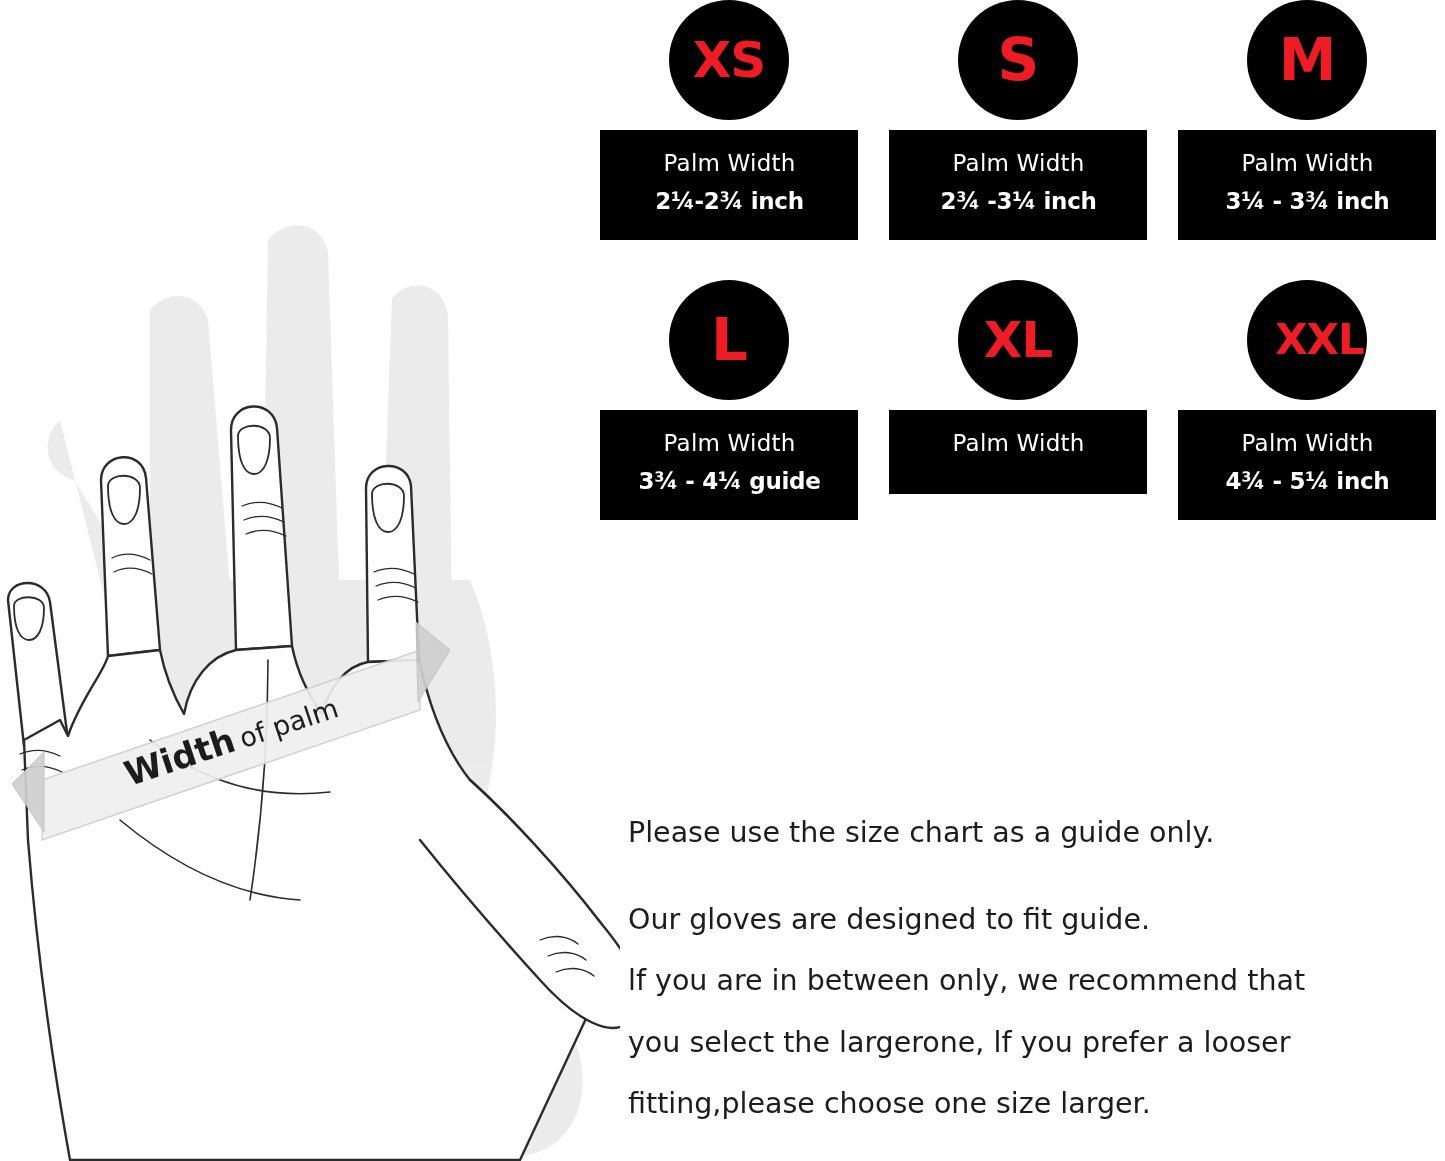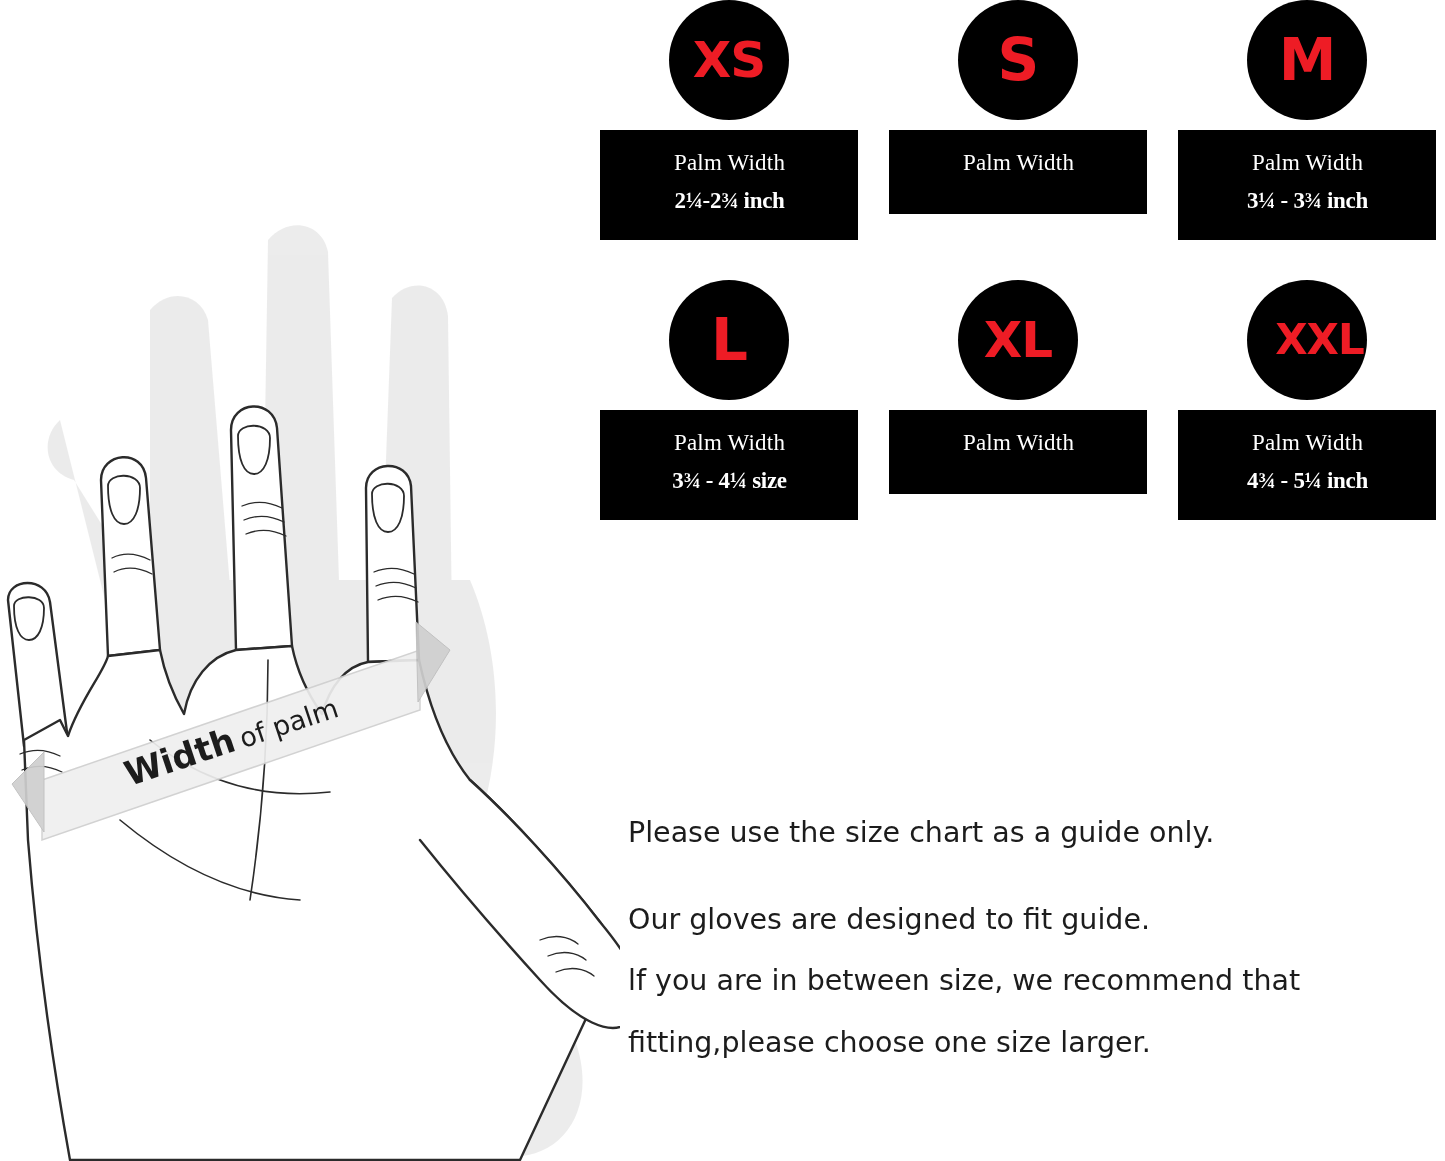--- a/index.html
+++ b/index.html
@@ -66,21 +66,20 @@
   .badge-label.two-char { font-size: 50px; }
   .badge-label.three-char { font-size: 42px; margin-left: 25px; }
 
   .card-body {
     background: #000000;
     color: #ffffff;
     padding: 20px 5px 26px 6px;
     text-align: center;
     position: relative;
     z-index: 1;
-    font-family: Liberation Serif, serif;
   }
   .card-title {
     font-size: 23px;
     font-weight: normal;
     margin-bottom: 12px;
     letter-spacing: 0.2px;
   }
   .card-value {
     font-size: 23px;
     font-weight: bold;
@@ -187,20 +186,21 @@
         <div class="card-value">2¼-2¾ inch</div>
       </div>
     </div>
 
     <div class="size-card">
       <div class="badge">
         <span class="badge-label">S</span>
       </div>
       <div class="card-body">
         <div class="card-title">Palm Width</div>
+        <div class="card-value">2¾ -3¼ inch</div>
       </div>
     </div>
 
     <div class="size-card">
       <div class="badge">
         <span class="badge-label">M</span>
       </div>
       <div class="card-body">
         <div class="card-title">Palm Width</div>
         <div class="card-value">3¼ - 3¾ inch</div>
@@ -208,21 +208,21 @@
     </div>
   </div>
 
   <div class="size-row" style="margin-top:40px;">
     <div class="size-card">
       <div class="badge">
         <span class="badge-label">L</span>
       </div>
       <div class="card-body">
         <div class="card-title">Palm Width</div>
-        <div class="card-value">3¾ - 4¼ size</div>
+        <div class="card-value">3¾ - 4¼ guide</div>
       </div>
     </div>
 
     <div class="size-card">
       <div class="badge">
         <span class="badge-label two-char">XL</span>
       </div>
       <div class="card-body">
         <div class="card-title">Palm Width</div>
       </div>
@@ -237,15 +237,16 @@
         <div class="card-value">4¾ - 5¼ inch</div>
       </div>
     </div>
   </div>
 
 </div>
 
 <div class="notes">
   <div class="note-line note-gap">Please use the size chart as a guide only.</div>
   <div class="note-line">Our gloves are designed to fit guide.</div>
-  <div class="note-line">lf you are in between size, we recommend that</div>
+  <div class="note-line">lf you are in between only, we recommend that</div>
+  <div class="note-line">you select the largerone, lf you prefer a looser</div>
   <div class="note-line">fitting,please choose one size larger.</div>
 </div>
 
 </body></html>

